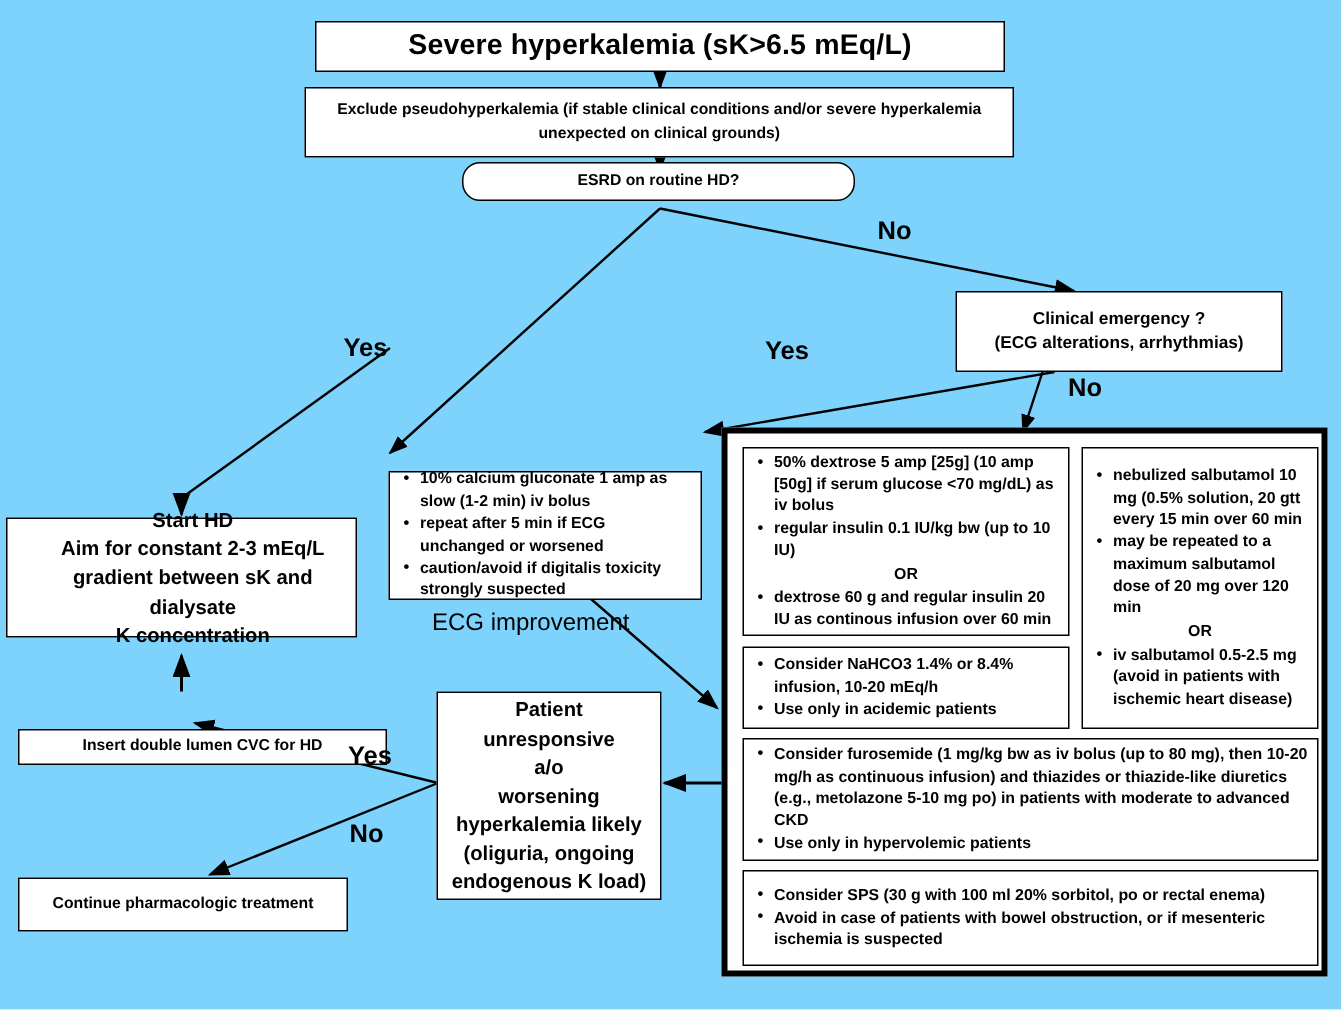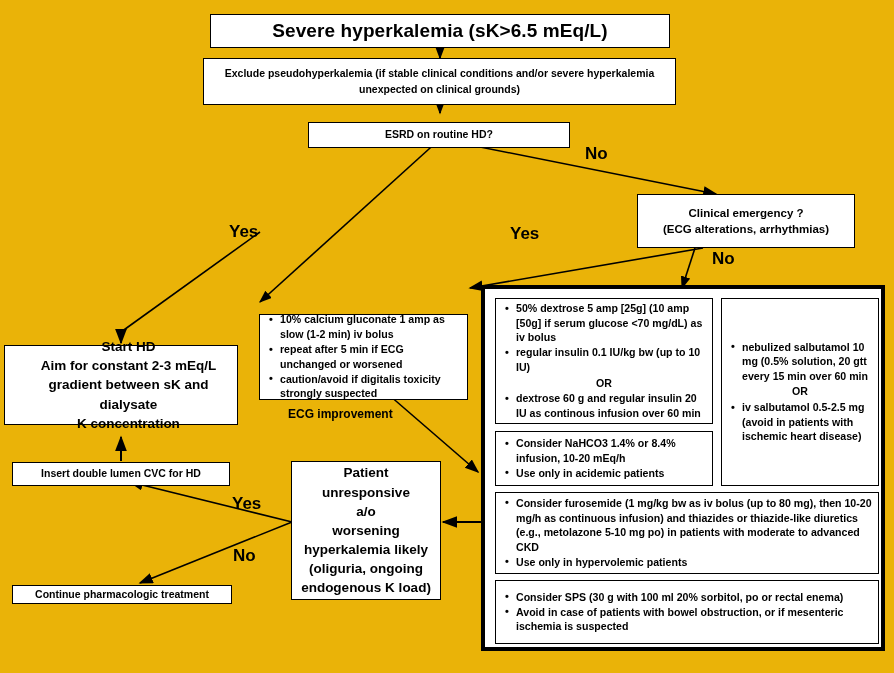--- a/index.html
+++ b/index.html
@@ -4,21 +4,21 @@
 <style>
   html, body {
     margin: 0;
     padding: 0;
     background: #ffffff;
   }
   #page {
     position: relative;
     width: 894px;
     height: 673px;
-    background: #eab308;
+    background: #7dd3fc;
     font-family: "Liberation Sans", sans-serif;
     color: #000000;
     overflow: hidden;
   }
   #svg-layer {
     position: absolute;
     left: 0;
     top: 0;
     width: 894px;
     height: 673px;
@@ -87,22 +87,22 @@
   }
   .edge-label {
     position: absolute;
     font-weight: bold;
     font-size: 17px;
     color: #000000;
     white-space: nowrap;
   }
   .ecg-label {
     position: absolute;
-    font-weight: bold;
-    font-size: 12px;
+    font-weight: normal;
+    font-size: 16px;
     white-space: nowrap;
   }
   .thick-group {
     position: absolute;
     box-sizing: border-box;
     border: 4px solid #000000;
     background: #ffffff;
   }
   .inner-box {
     position: absolute;
@@ -156,21 +156,21 @@
   </svg>
 
   <div class="node center-text title-node" style="left:210px; top:14px; width:460px; height:34px;">
     <span>Severe hyperkalemia (sK&gt;6.5 mEq/L)</span>
   </div>
 
   <div class="node center-text plain-node" style="left:203px; top:58px; width:473px; height:47px;">
     <span>Exclude pseudohyperkalemia (if stable clinical conditions and/or severe hyperkalemia unexpected on clinical grounds)</span>
   </div>
 
-  <div class="node center-text plain-node" style="left:308px; top:122px; width:262px; height:26px;">
+  <div class="node center-text plain-node" style="left:308px; top:108px; width:262px; height:26px;border-radius:12px;">
     <span>ESRD on routine HD?</span>
   </div>
 
   <div class="node center-text medium-node" style="left:594px; top:194px; width:218px; height:54px;">
     <span>Clinical emergency ?</span>
     <span>(ECG alterations, arrhythmias)</span>
   </div>
 
   <div class="node" style="left:259px; top:278px; width:209px; height:86px; justify-content:center;margin-top:36px;">
     <ul class="bullets">
@@ -180,25 +180,25 @@
     </ul>
   </div>
 
   <div class="node center-text big-node" style="left:4px; top:345px; width:234px; height:80px;padding-left:21px;">
     <span>Start HD</span>
     <span>Aim for constant 2-3 mEq/L</span>
     <span>gradient between sK and dialysate</span>
     <span>K concentration</span>
   </div>
 
-  <div class="node center-text plain-node" style="left:12px; top:462px; width:218px; height:24px;">
+  <div class="node center-text plain-node" style="left:12px; top:486px; width:246px; height:24px;">
     <span>Insert double lumen CVC for HD</span>
   </div>
 
-  <div class="node center-text plain-node" style="left:12px; top:585px; width:220px; height:19px;">
+  <div class="node center-text plain-node" style="left:12px; top:585px; width:220px; height:36px;">
     <span>Continue pharmacologic treatment</span>
   </div>
 
   <div class="node center-text big-node" style="left:291px; top:461px; width:150px; height:139px;">
     <span>Patient</span>
     <span>unresponsive</span>
     <span>a/o</span>
     <span>worsening</span>
     <span>hyperkalemia likely</span>
     <span>(oliguria, ongoing</span>
@@ -212,20 +212,21 @@
         <li class="bul">50% dextrose 5 amp [25g] (10 amp [50g] if serum glucose &lt;70 mg/dL) as iv bolus</li>
         <li class="bul">regular insulin 0.1 IU/kg bw (up to 10 IU)</li>
         <li class="orline">OR</li>
         <li class="bul">dextrose 60 g and regular insulin 20 IU as continous infusion over 60 min</li>
       </ul>
     </div>
 
     <div class="inner-box" style="left:236px; top:9px; width:158px; height:188px;">
       <ul class="bullets">
         <li class="bul">nebulized salbutamol 10 mg (0.5% solution, 20 gtt every 15 min over 60 min</li>
+        <li class="bul">may be repeated to a maximum salbutamol dose of 20 mg over 120 min</li>
         <li class="orline">OR</li>
         <li class="bul">iv salbutamol 0.5-2.5 mg (avoid in patients with ischemic heart disease)</li>
       </ul>
     </div>
 
     <div class="inner-box" style="left:10px; top:142px; width:218px; height:55px;">
       <ul class="bullets">
         <li class="bul">Consider NaHCO3 1.4% or 8.4% infusion, 10-20 mEq/h</li>
         <li class="bul">Use only in acidemic patients</li>
       </ul>

